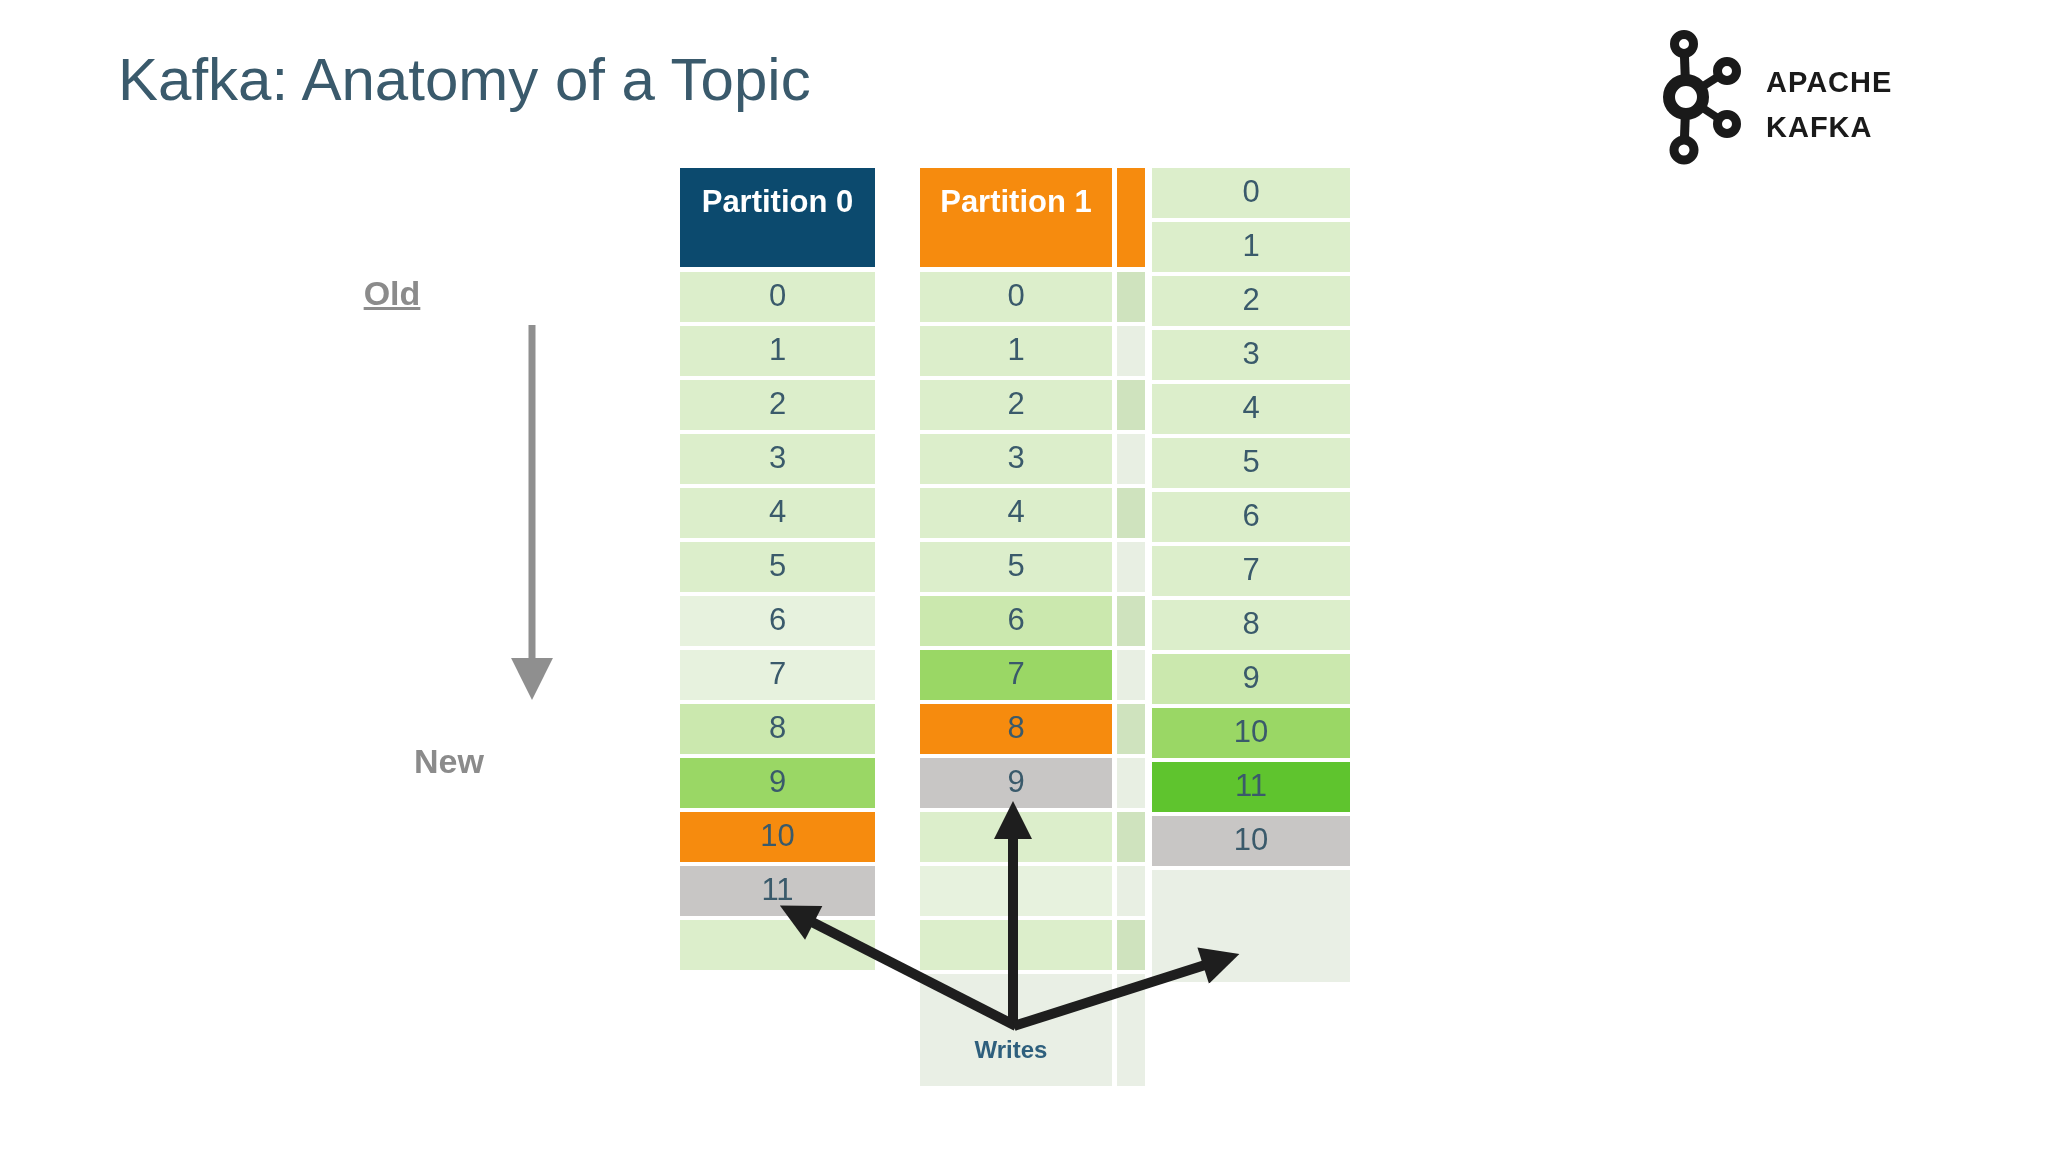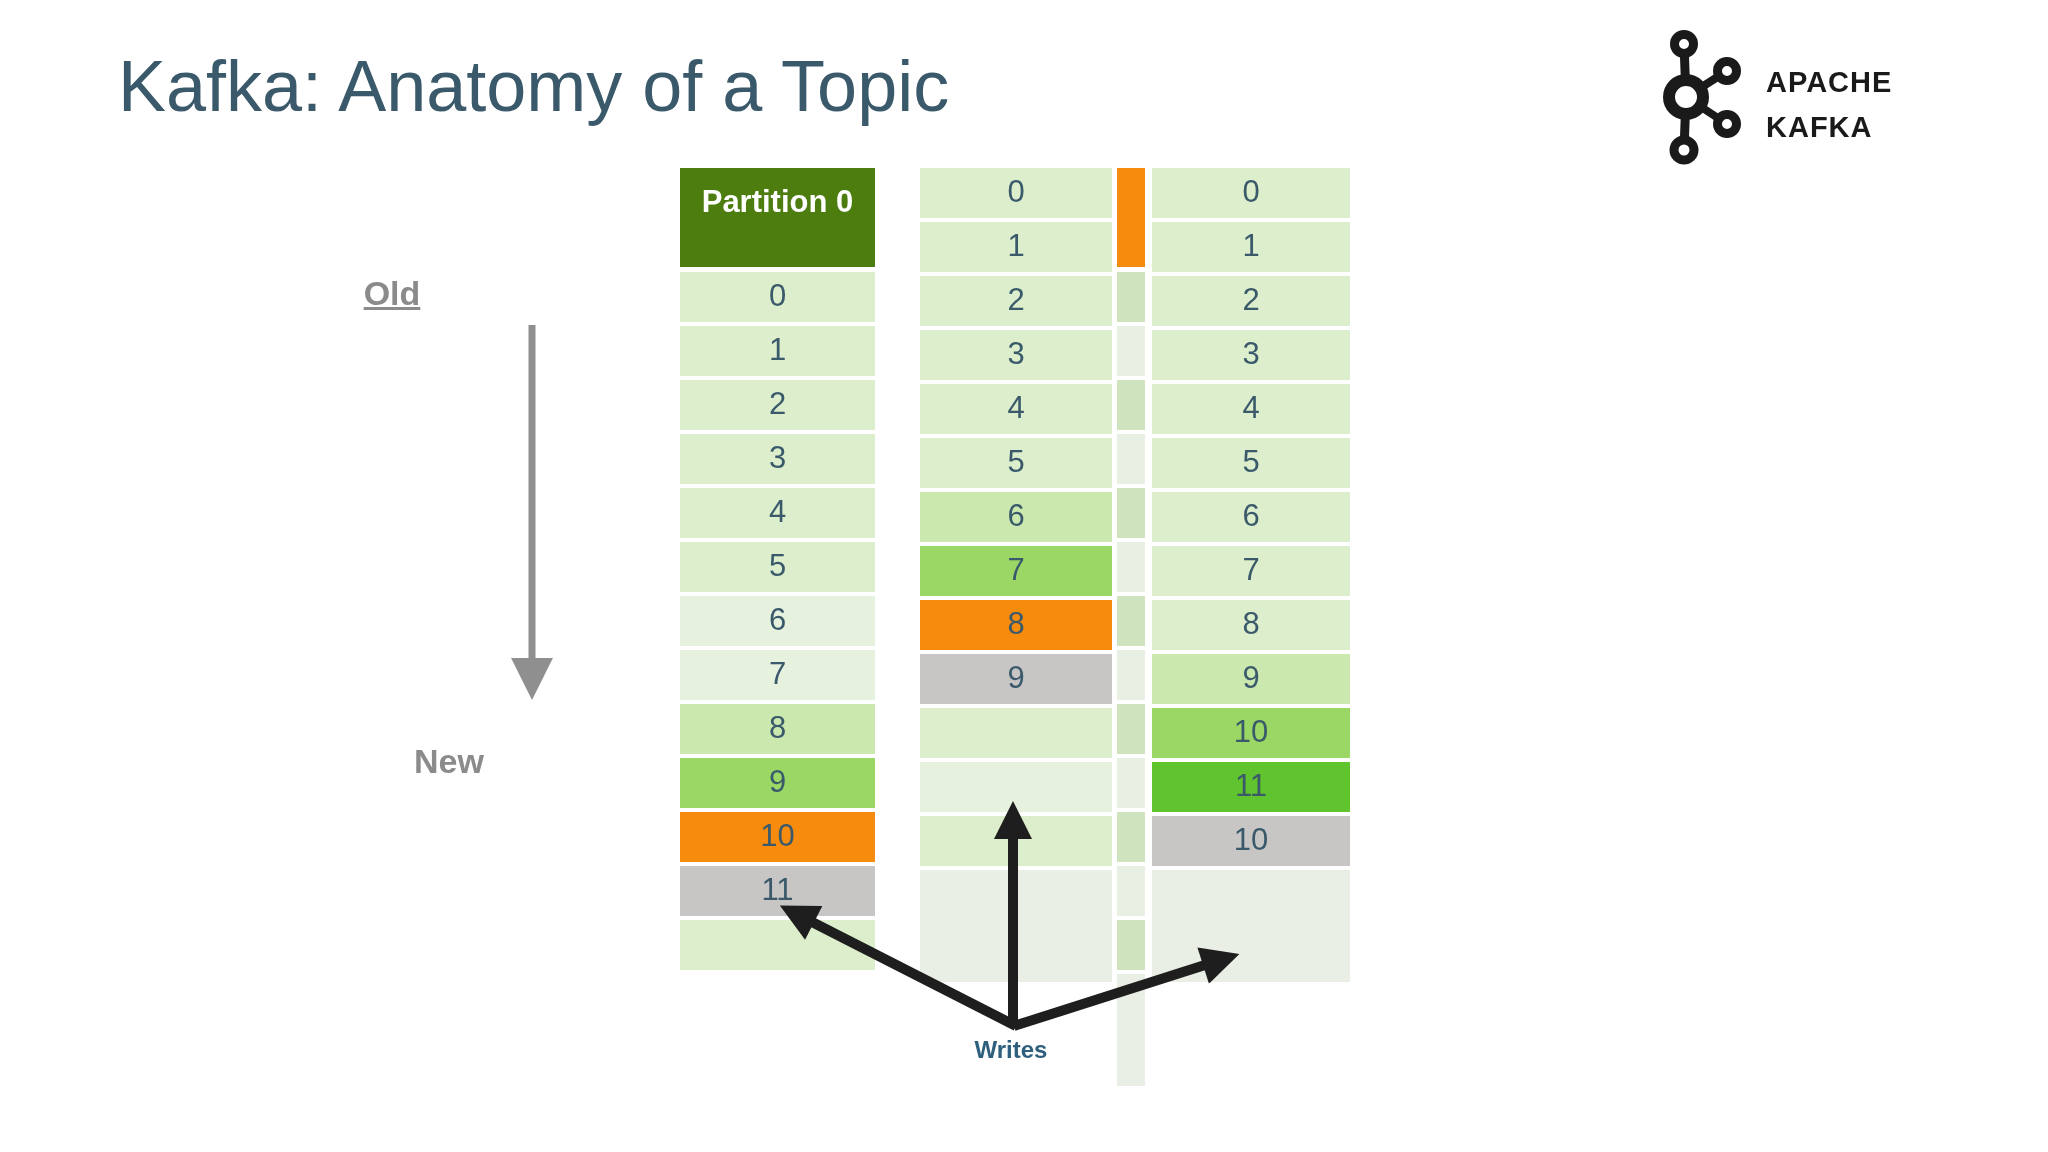--- a/index.html
+++ b/index.html
@@ -2,21 +2,21 @@
 <html><head>
 <meta charset="utf-8">
 <style>
   html,body{margin:0;padding:0;}
   body{
     width:2048px;height:1152px;position:relative;overflow:hidden;
     background:#ffffff;font-family:"Liberation Sans", sans-serif;
   }
   .title{
     position:absolute;left:118px;top:50px;margin:0;
-    font-size:72px;font-weight:400;line-height:1;letter-spacing:0px;
+    font-size:60px;font-weight:400;line-height:1;letter-spacing:0px;
   }
   
   .logo-mark{position:absolute;left:1648px;top:12px;}
   .logo-text{
     position:absolute;left:1766px;top:60px;
     font-size:29px;font-weight:700;line-height:45px;letter-spacing:1px;color:#1a1a1a;
   }
   
   .side-label{
     position:absolute;width:140px;text-align:center;
@@ -64,36 +64,37 @@
 <div class="logo-text">
   <div>APACHE</div>
   <div>KAFKA</div>
 </div>
 
 <div class="side-label old-label" style="color: rgb(139, 139, 139); text-decoration: underline;">Old</div>
 <div class="side-label new-label" style="color: rgb(139, 139, 139);">New</div>
 
 <div>
     <div class="column" style="left: 680px; width: 195px;">
-      <div class="colheader" style="background: #4d7c0f; color: rgb(255, 255, 255);">Partition 0</div>
+      <div class="colheader" style="background: #0c4a6e; color: rgb(255, 255, 255);">Partition 0</div>
       <div class="cell" style="background: rgb(220, 238, 203); color: rgb(58, 90, 107);">0</div>
       <div class="cell" style="background: rgb(220, 238, 203); color: rgb(58, 90, 107);">1</div>
       <div class="cell" style="background: rgb(220, 238, 203); color: rgb(58, 90, 107);">2</div>
       <div class="cell" style="background: rgb(220, 238, 203); color: rgb(58, 90, 107);">3</div>
       <div class="cell" style="background: rgb(220, 238, 203); color: rgb(58, 90, 107);">4</div>
       <div class="cell" style="background: rgb(220, 238, 203); color: rgb(58, 90, 107);">5</div>
       <div class="cell" style="background: rgb(231, 242, 222); color: rgb(58, 90, 107);">6</div>
       <div class="cell" style="background: rgb(231, 242, 222); color: rgb(58, 90, 107);">7</div>
       <div class="cell" style="background: rgb(203, 232, 174); color: rgb(58, 90, 107);">8</div>
       <div class="cell" style="background: rgb(154, 215, 101); color: rgb(58, 90, 107);">9</div>
       <div class="cell" style="background: rgb(246, 139, 14); color: rgb(58, 90, 107);">10</div>
       <div class="cell" style="background: rgb(200, 198, 197); color: rgb(58, 90, 107);">11</div>
       <div class="cell" style="background: rgb(220, 238, 203); color: rgb(58, 90, 107);"></div>
     </div>
     <div class="column" style="left: 920px; width: 192px;">
+      <div class="colheader" style="background: rgb(246, 139, 14); color: rgb(255, 255, 255);">Partition 1</div>
       <div class="cell" style="background: rgb(220, 238, 203); color: rgb(58, 90, 107);">0</div>
       <div class="cell" style="background: rgb(220, 238, 203); color: rgb(58, 90, 107);">1</div>
       <div class="cell" style="background: rgb(220, 238, 203); color: rgb(58, 90, 107);">2</div>
       <div class="cell" style="background: rgb(220, 238, 203); color: rgb(58, 90, 107);">3</div>
       <div class="cell" style="background: rgb(220, 238, 203); color: rgb(58, 90, 107);">4</div>
       <div class="cell" style="background: rgb(220, 238, 203); color: rgb(58, 90, 107);">5</div>
       <div class="cell" style="background: rgb(203, 232, 174); color: rgb(58, 90, 107);">6</div>
       <div class="cell" style="background: rgb(154, 215, 101); color: rgb(58, 90, 107);">7</div>
       <div class="cell" style="background: rgb(246, 139, 14); color: rgb(58, 90, 107);">8</div>
       <div class="cell" style="background: rgb(200, 198, 197); color: rgb(58, 90, 107);">9</div>

